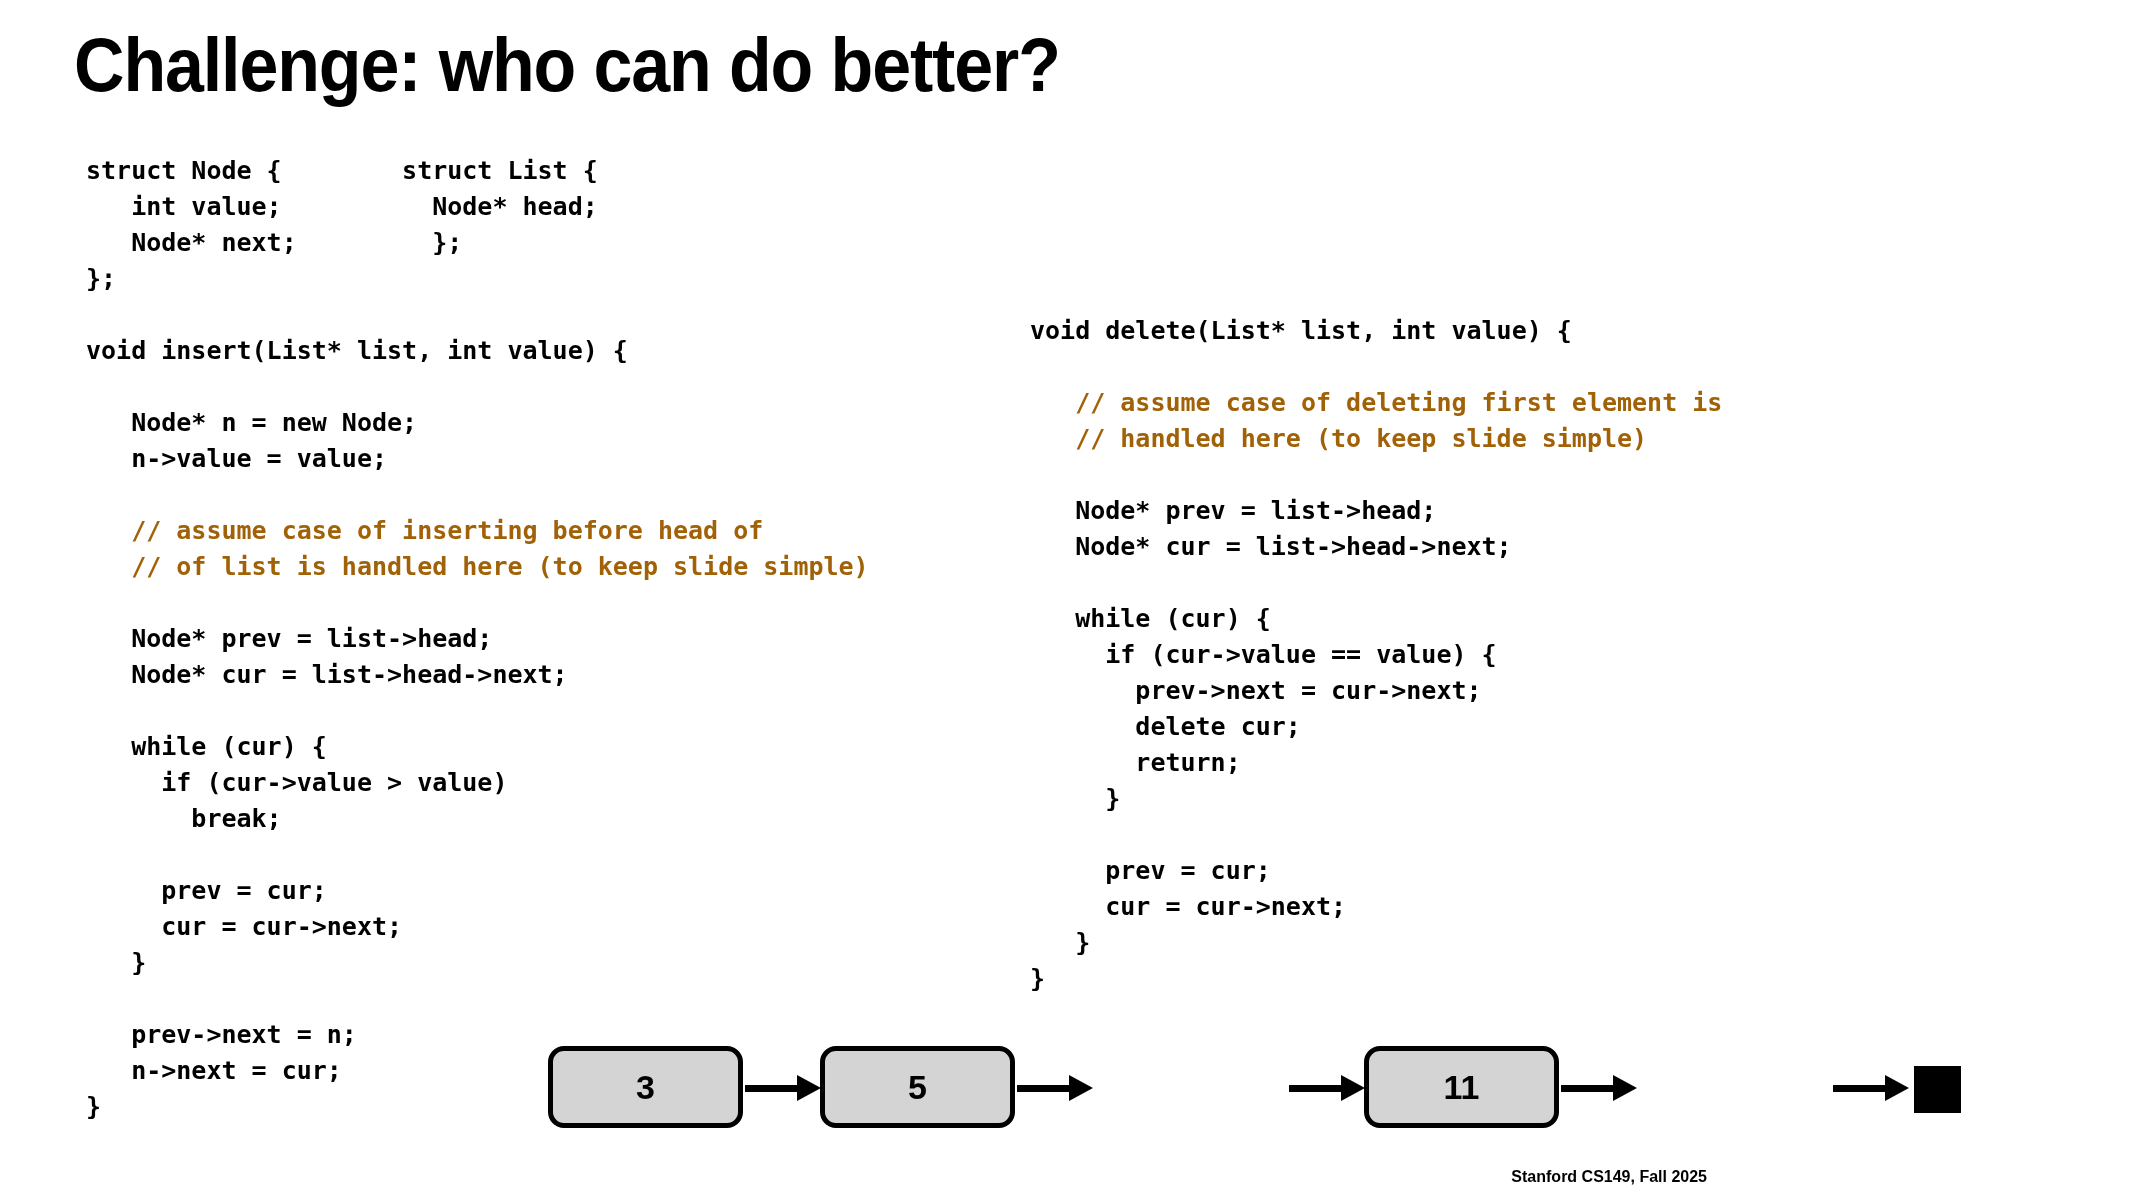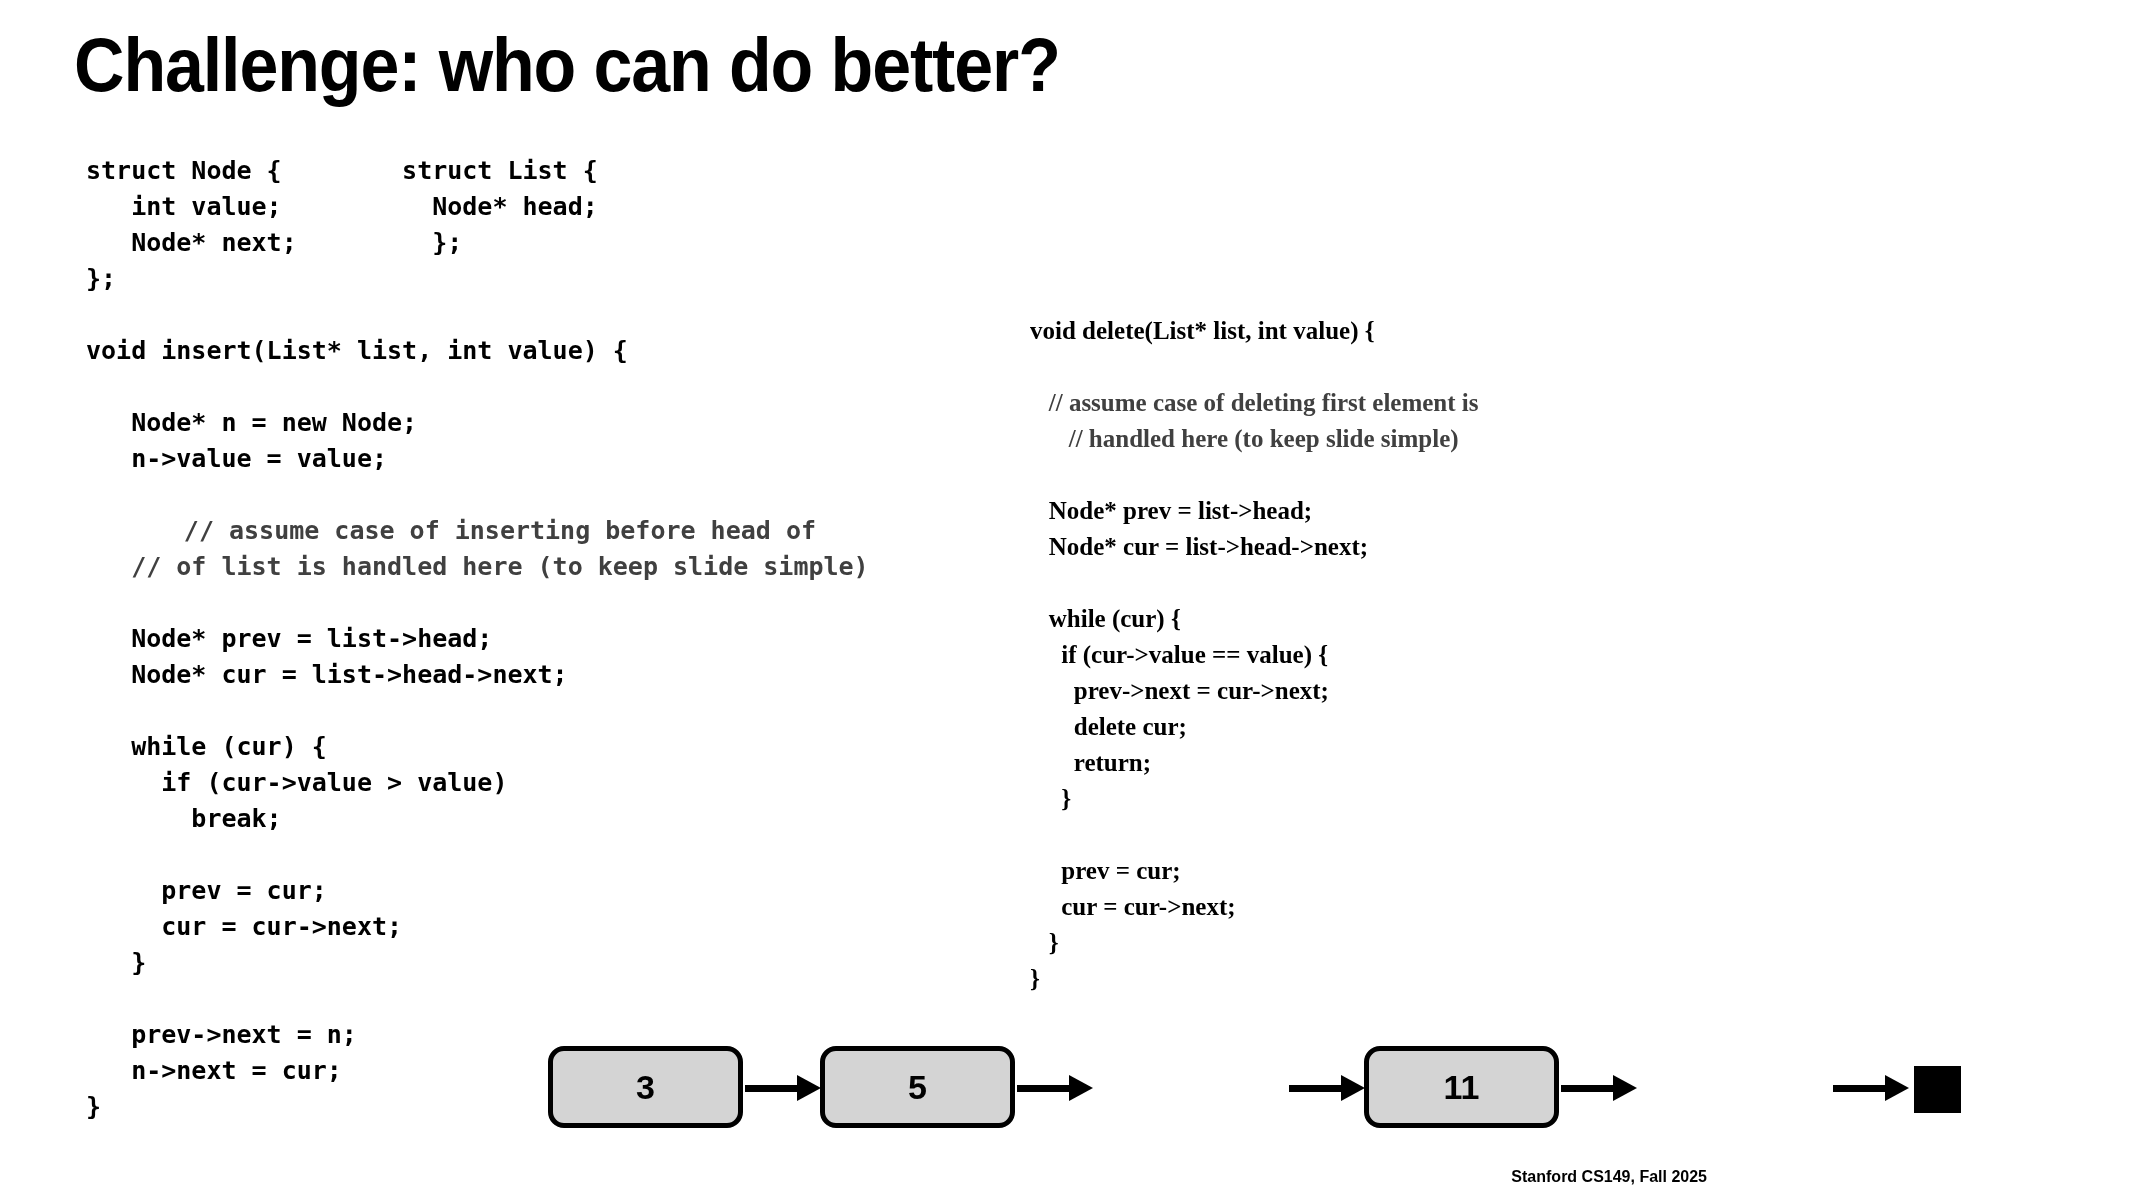--- a/index.html
+++ b/index.html
@@ -42,25 +42,25 @@
     font-weight: bold;
     font-size: 25px;
     line-height: 36px;
     color: #000000;
     white-space: pre;
     tab-size: 2;
     margin-top: 8px;
   }
 
   .code-left  { left: 86px;   top: 145px; }
-  .code-right { left: 1030px; top: 305px; font-family: Liberation Serif, serif; }
+  .code-right { left: 1030px; top: 305px; }
 
   .code-line { display: block; height: 36px; white-space: pre; }
   .code-line.blank { height: 36px; }
-  .comment { color: #404040; text-align: center; }
+  .comment { color: #a16207; }
 
   
   .linked-list {
     position: absolute;
     left: 548px;
     top: 1046px;
     width: 1340px;
     height: 86px;
   }
 

